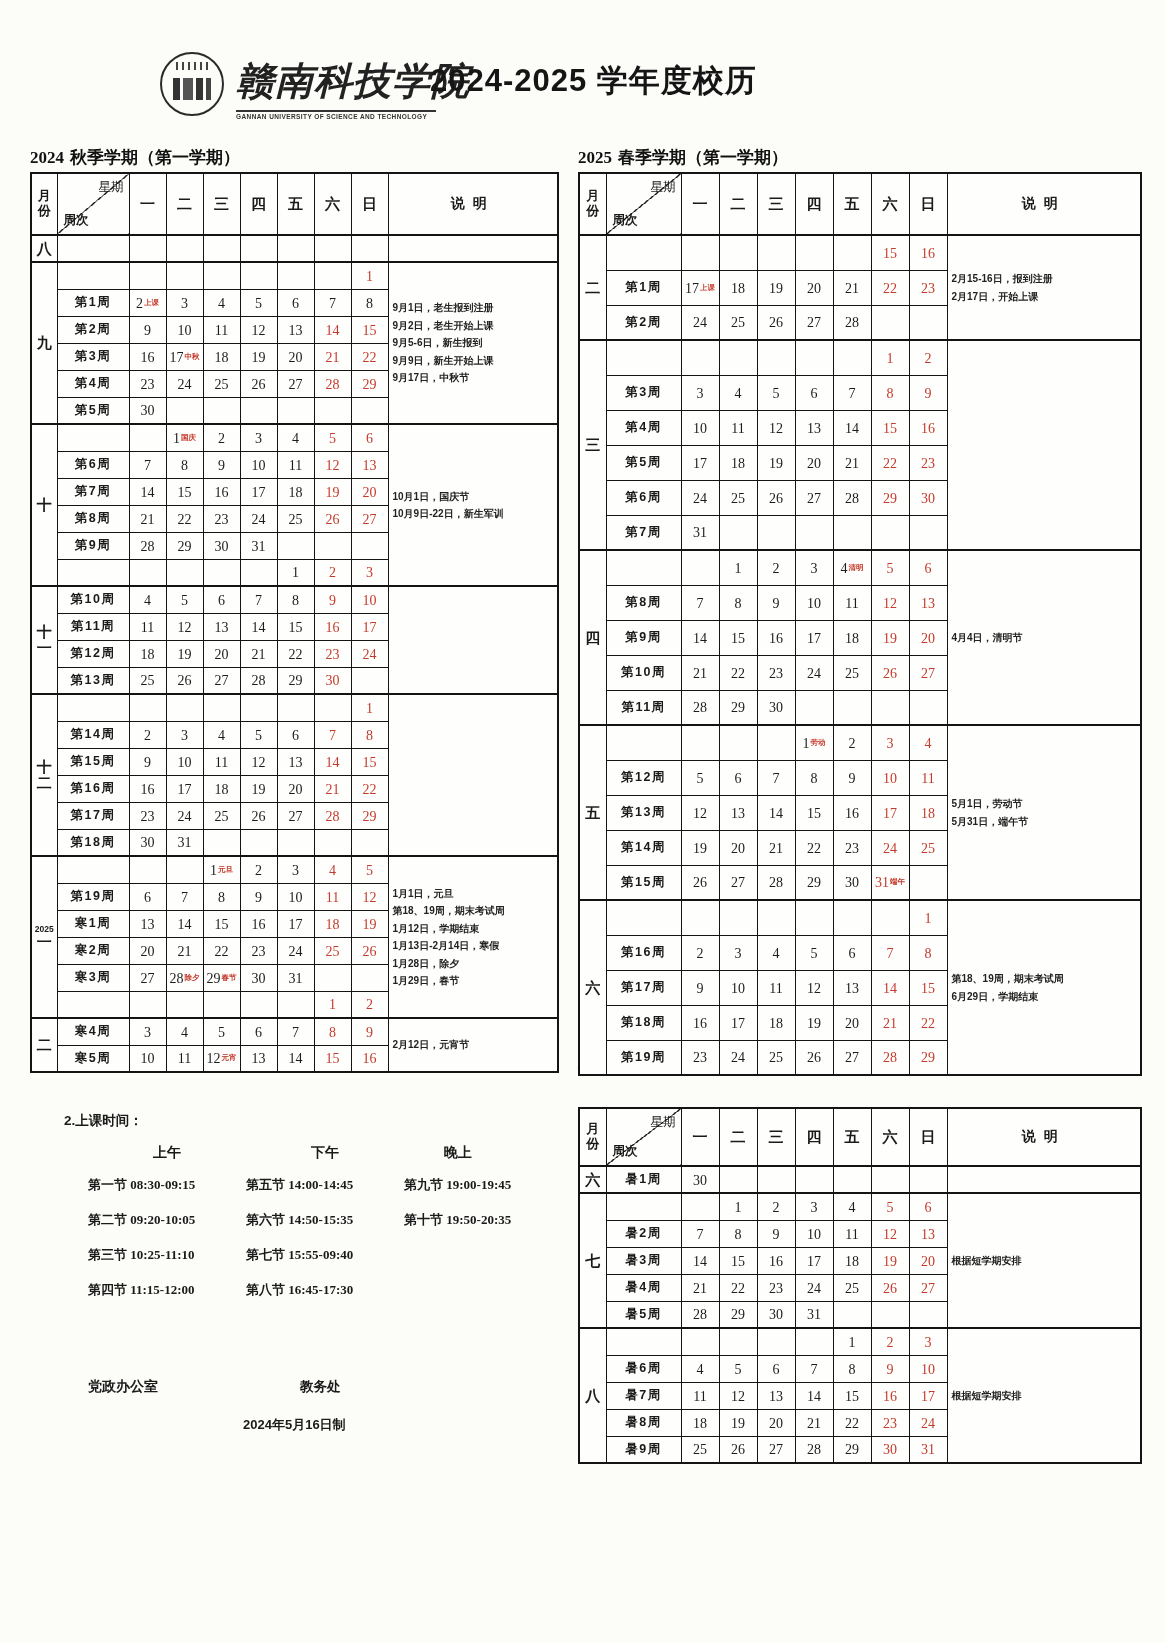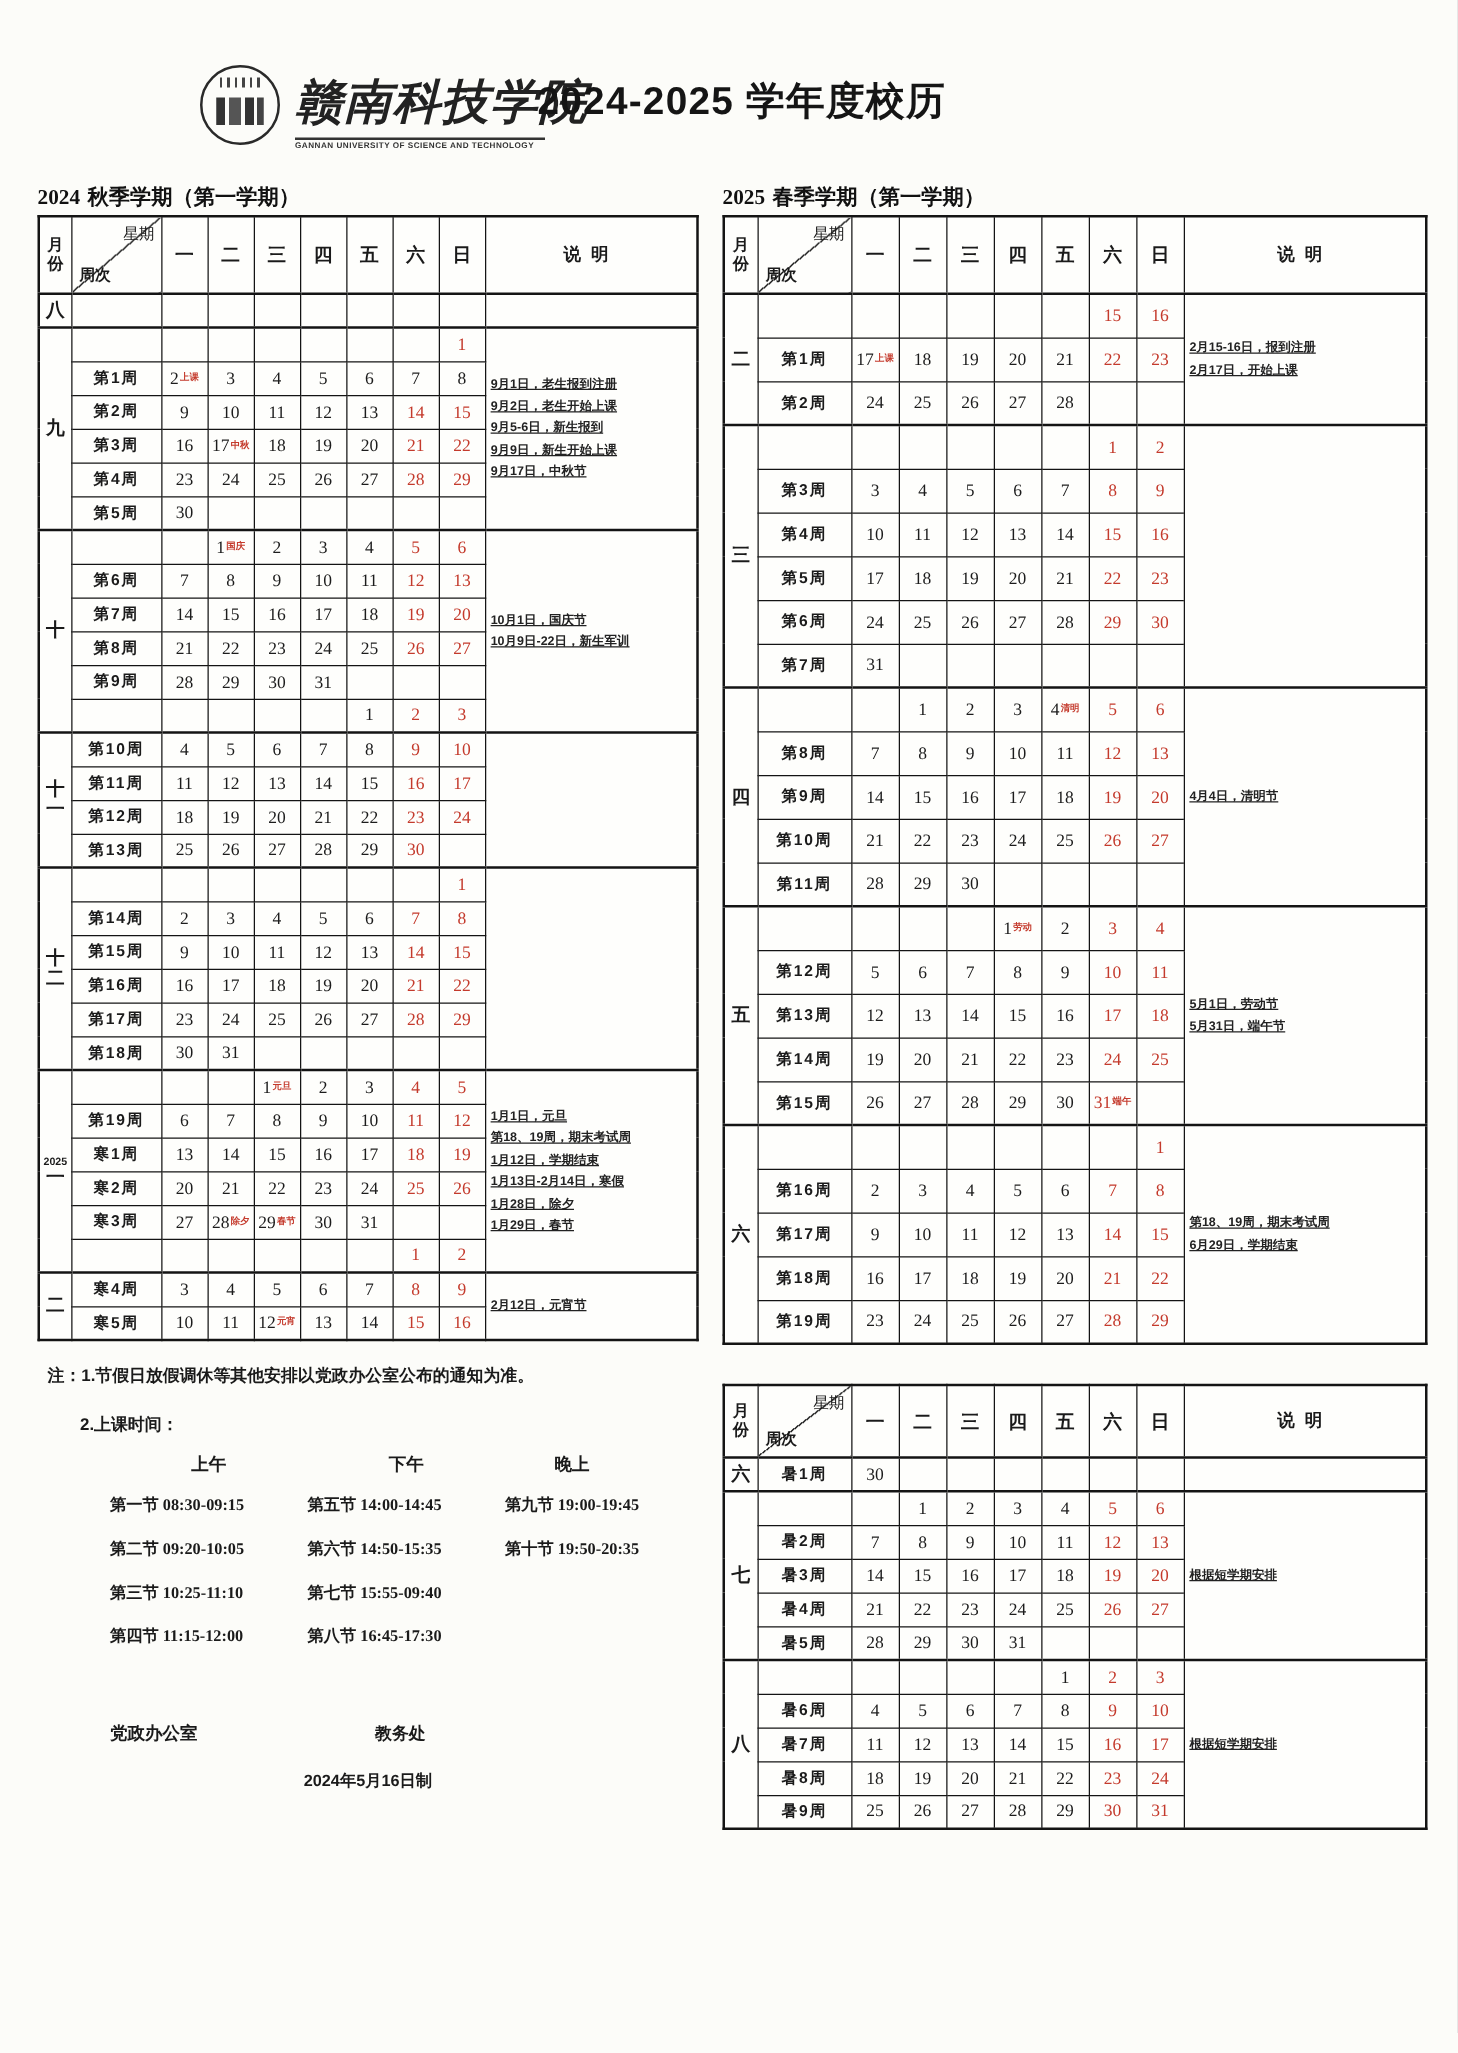--- a/index.html
+++ b/index.html
@@ -55,21 +55,21 @@
 
   td.month-cell{font-weight:bold;font-size:15px;line-height:1.05;}
   td.month-cell .ytag{font-size:8.5px;font-weight:bold;letter-spacing:0;line-height:1.2;}
   td.month-cell .mch{line-height:1.05;}
   td.week-cell{font-weight:bold;font-size:12.5px;letter-spacing:1.5px;white-space:nowrap;}
   td.day-cell .num{font-family:"Liberation Serif",serif;font-size:14px;color:#1c1c1c;}
   td.day-cell .num.red{color:#c43a2c;}
   td.day-cell .tag{font-size:7.5px;color:#c43a2c;font-weight:bold;display:inline-block;
         transform:translateY(-3px);margin-left:1px;white-space:nowrap;}
   td.note-cell{font-size:10px;font-weight:bold;text-align:left;line-height:1.75;
-        padding:2px 2px 2px 4px;white-space:pre-line;color:#222;text-decoration:underline;}
+        padding:2px 2px 2px 4px;white-space:pre-line;color:#222;}
 
   
   .notes{position:absolute;left:38px;top:1092px;width:520px;}
   .note-line1{font-size:13.5px;font-weight:bold;line-height:1.4;}
   .note-line2{font-size:13.5px;font-weight:bold;margin:20px 0 0 26px;}
   .time-cols{display:flex;margin:14px 0 0 50px;}
   .time-col{width:158px;}
   .time-col:last-child{width:auto;}
   .time-col .tc-head{font-size:14px;font-weight:bold;margin-bottom:14px;text-align:center;}
   .time-col .tc-item{font-size:13px;font-weight:bold;margin-bottom:17px;white-space:nowrap;font-family:Liberation Serif, serif;}
@@ -943,21 +943,20 @@
           <td class="day-cell"><span class="num">27</span></td>
           <td class="day-cell"><span class="num">28</span></td>
           <td class="day-cell"><span class="num">29</span></td>
           <td class="day-cell"><span class="num red">30</span></td>
           <td class="day-cell"><span class="num red">31</span></td>
         </tr>
       </tbody>
     </table>
 
   <div class="notes">
-    <div class="note-line1">注：1.节假日放假调休等其他安排以党政办公室公布的通知为准。</div>
     <div class="note-line2">2.上课时间：</div>
     <div class="time-cols" id="time-cols">
         <div class="time-col">
           <div class="tc-head">上午</div>
           <div class="tc-item">第一节 08:30-09:15</div>
           <div class="tc-item">第二节 09:20-10:05</div>
           <div class="tc-item">第三节 10:25-11:10</div>
           <div class="tc-item">第四节 11:15-12:00</div>
         </div>
         <div class="time-col">

